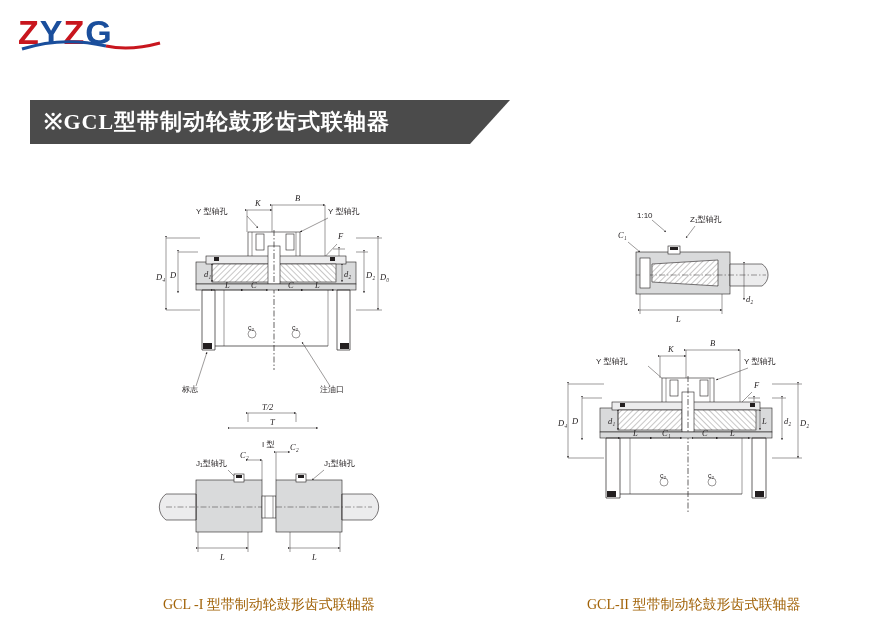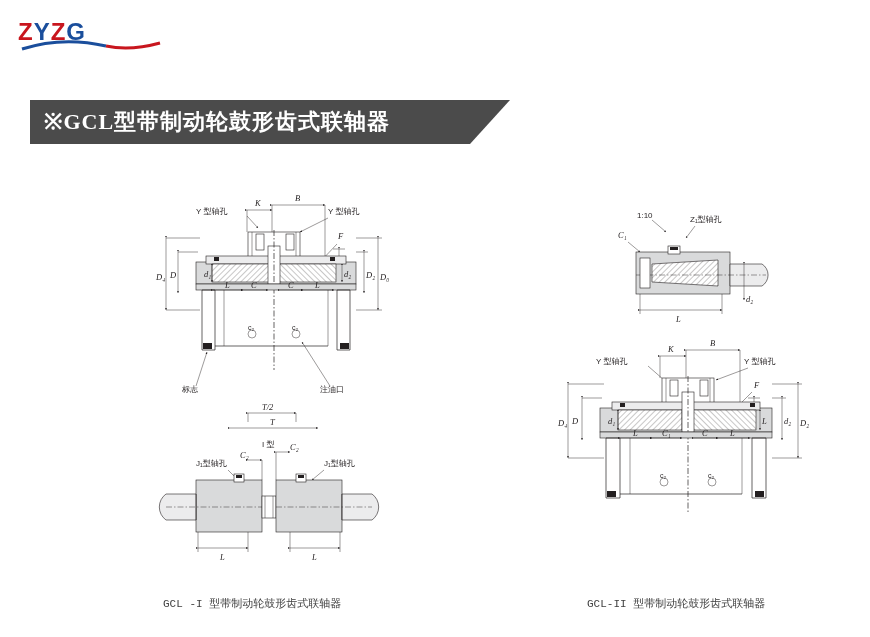--- a/index.html
+++ b/index.html
@@ -19,21 +19,21 @@
   .logo {
     position: absolute;
     left: 18px;
     top: 8px;
     width: 150px;
     height: 48px;
   }
   .logo-text {
     font-family: "Liberation Sans", sans-serif;
     font-weight: bold;
-    font-size: 24px;
+    font-size: 34px;
     letter-spacing: 1px;
     line-height: 48px;
   }
   .logo-z1 { color: #c8161e; }
   .logo-y  { color: #1a4e9c; }
   .logo-z2 { color: #c8161e; }
   .logo-g  { color: #1a4e9c; }
   .logo-swoosh {
     position: absolute;
     left: 2px;
@@ -76,23 +76,23 @@
     left: 0;
     top: 160px;
     width: 870px;
     height: 440px;
   }
   .fig-svg { display: block; }
 
   
   .caption {
     position: absolute;
-    font-family: Liberation Mono, monospace;
-    font-size: 11px;
-    color: #404040;
+    font-family: Liberation Serif, serif;
+    font-size: 14px;
+    color: #a16207;
     white-space: nowrap;
   }
   .caption-left  { left: 163px; top: 596px; }
   .caption-right { left: 587px; top: 596px; }
 
   
   text {
     font-family: "Liberation Sans", sans-serif;
     fill: #231f20;
   }

